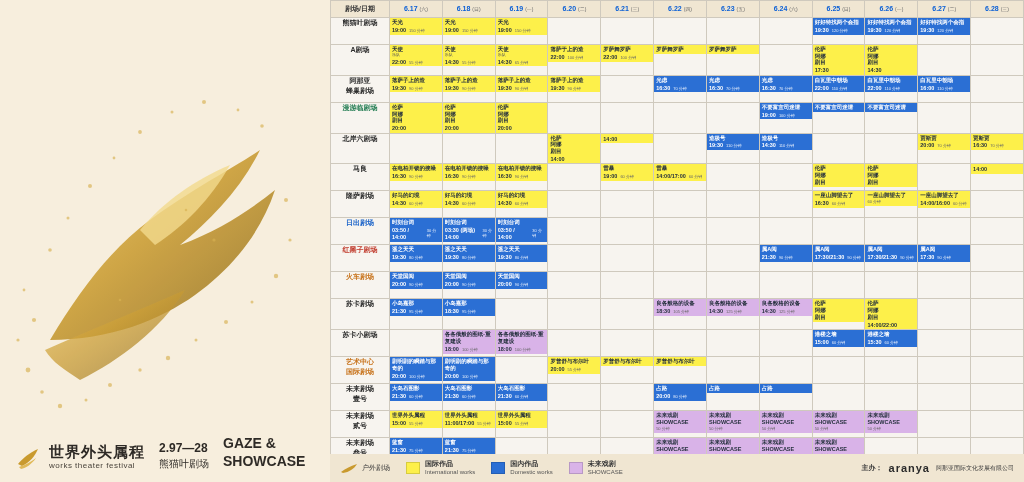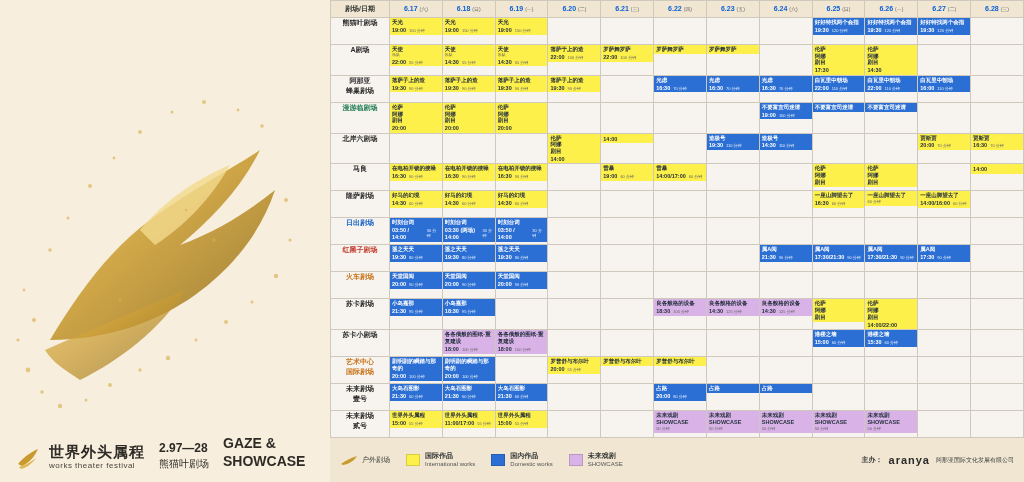--- a/index.html
+++ b/index.html
@@ -77,21 +77,21 @@
   .ev .row{display:flex;align-items:baseline;gap:3px;margin-top:1px;}
   .ev .tm{font-size:5.5px;font-weight:bold;}
   .ev .dur{font-size:4px;color:#666;}
   .y{background:#fdf04a;}
   .b{background:#2b6fd4;color:#fff;}
   .b .sub,.b .dur{color:#e6eefb;}
   .p{background:#d9b3e8;}
 
   
   .legend{
-    position:absolute;left:330px;bottom:0;width:694px;height:44px;
+    position:absolute;left:330px;bottom:0;width:694px;height:28px;
     background:#f0e6d2;display:flex;align-items:center;
     padding:0 10px;box-sizing:border-box;gap:16px;font-size:7px;color:#3a3a3a;
   }
   .lg{display:flex;align-items:center;gap:5px;}
   .sw{width:12px;height:10px;display:inline-block;border:1px solid rgba(0,0,0,.15);}
   .lg .tx{line-height:1.2;}
   .lg .tx .cn{font-size:7px;font-weight:bold;display:block;}
   .lg .tx .en{font-size:6px;color:#555;display:block;}
   .legend .spacer{flex:1;}
   .legend .host{display:flex;align-items:center;gap:6px;}

